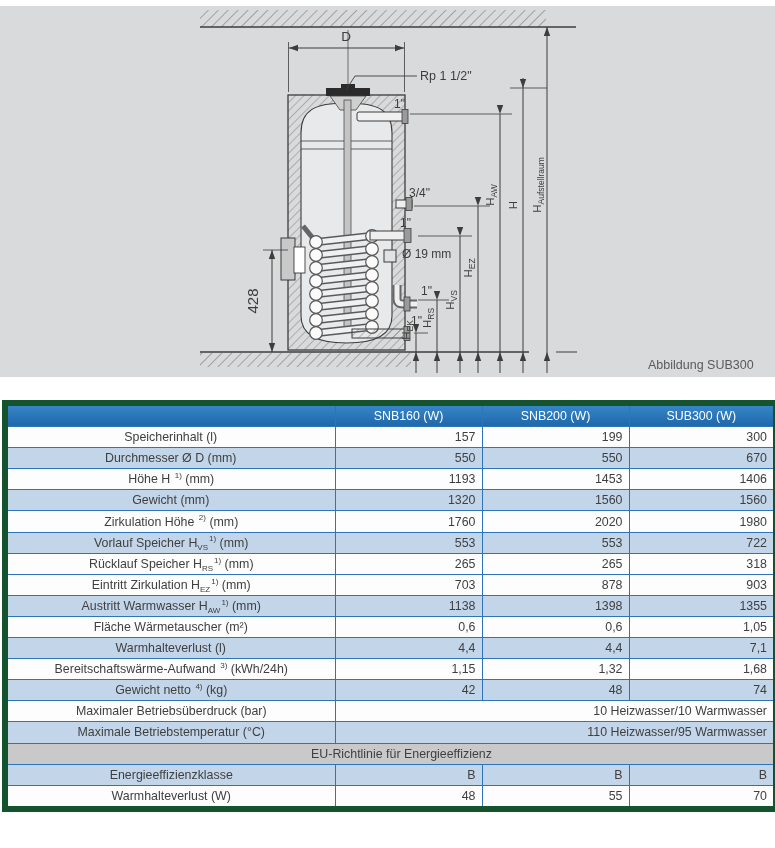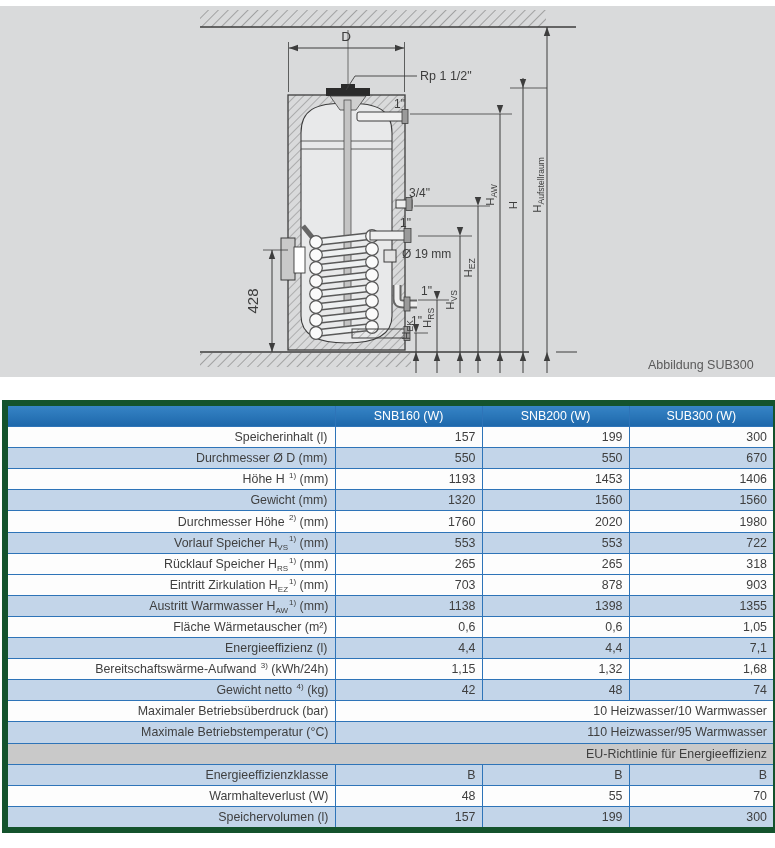--- a/index.html
+++ b/index.html
@@ -8,21 +8,21 @@
   svg{display:block;}
   svg text{fill:#3d3d3d;font-family:"Liberation Sans",sans-serif;}
   .dimlbl{font-size:11.5px;}
   .connlbl{font-size:12px;}
   .caption{font-size:12.5px;fill:#5a5a5a;}
 
   table.spec{border-collapse:collapse;table-layout:fixed;width:771px;margin:2px 2px 12px 2px;
     border:6px solid #14532d;}
   table.spec td{border:1px solid #2e74b8;font-size:12.4px;color:#3f3f3f;
     padding:1px 6px;height:18.1px;overflow:hidden;white-space:nowrap;}
-  td.lbl{text-align:right;}
+  td.lbl{text-align:center;}
   td.val{text-align:right;}
   tr.head td{background:linear-gradient(#3684c6,#1e68ab);color:#fff;text-align:center;
     font-size:12.4px;border-color:#2e74b8;}
   tr.w{background:#fdfdfd;}
   tr.b{background:#c3d5e9;}
   tr.sec td{background:#c9c9c9;color:#3f3f3f;padding-left:28px;}
   td.lbl sub{font-size:8px;line-height:0;}
   td.lbl sup{font-size:8px;line-height:0;margin-left:1px;}
 </style>
 </head>
@@ -231,21 +231,21 @@
       <td class="val">1453</td>
       <td class="val">1406</td>
     </tr>
     <tr class="b">
       <td class="lbl"><span>Gewicht (mm)</span><sub></sub><sup></sup><span></span></td>
       <td class="val">1320</td>
       <td class="val">1560</td>
       <td class="val">1560</td>
     </tr>
     <tr class="w">
-      <td class="lbl"><span>Durchmesser Höhe </span><sub></sub><sup>2)</sup><span> (mm)</span></td>
+      <td class="lbl"><span>Zirkulation Höhe </span><sub></sub><sup>2)</sup><span> (mm)</span></td>
       <td class="val">1760</td>
       <td class="val">2020</td>
       <td class="val">1980</td>
     </tr>
     <tr class="b">
       <td class="lbl"><span>Vorlauf Speicher H</span><sub>VS</sub><sup>1)</sup><span> (mm)</span></td>
       <td class="val">553</td>
       <td class="val">553</td>
       <td class="val">722</td>
     </tr>
@@ -267,21 +267,21 @@
       <td class="val">1398</td>
       <td class="val">1355</td>
     </tr>
     <tr class="w">
       <td class="lbl"><span>Fläche Wärmetauscher (m²)</span><sub></sub><sup></sup><span></span></td>
       <td class="val">0,6</td>
       <td class="val">0,6</td>
       <td class="val">1,05</td>
     </tr>
     <tr class="b">
-      <td class="lbl"><span>Energieeffizienz (l)</span><sub></sub><sup></sup><span></span></td>
+      <td class="lbl"><span>Warmhalteverlust (l)</span><sub></sub><sup></sup><span></span></td>
       <td class="val">4,4</td>
       <td class="val">4,4</td>
       <td class="val">7,1</td>
     </tr>
     <tr class="w">
       <td class="lbl"><span>Bereitschaftswärme-Aufwand </span><sub></sub><sup>3)</sup><span> (kWh/24h)</span></td>
       <td class="val">1,15</td>
       <td class="val">1,32</td>
       <td class="val">1,68</td>
     </tr>
@@ -307,20 +307,14 @@
       <td class="val">B</td>
       <td class="val">B</td>
       <td class="val">B</td>
     </tr>
     <tr class="w">
       <td class="lbl"><span>Warmhalteverlust (W)</span></td>
       <td class="val">48</td>
       <td class="val">55</td>
       <td class="val">70</td>
     </tr>
-    <tr class="b">
-      <td class="lbl"><span>Speichervolumen (l)</span></td>
-      <td class="val">157</td>
-      <td class="val">199</td>
-      <td class="val">300</td>
-    </tr>
   </tbody>
 </table>
 
 </body></html>

